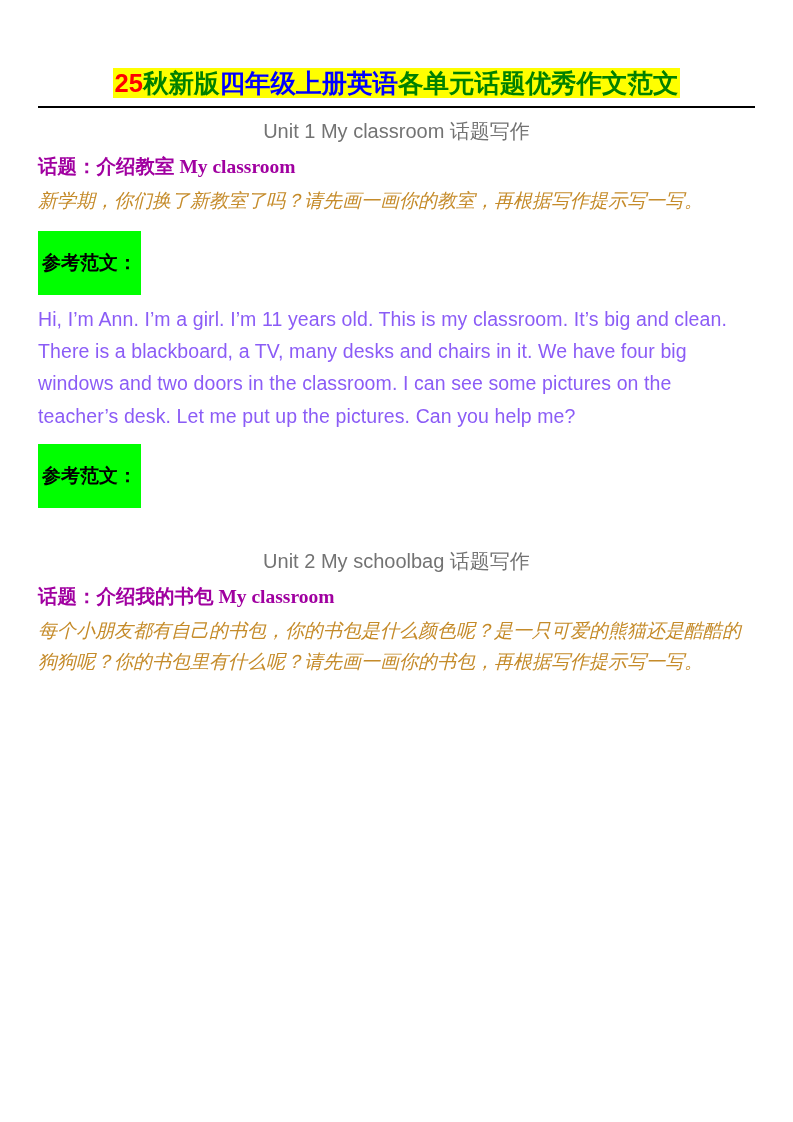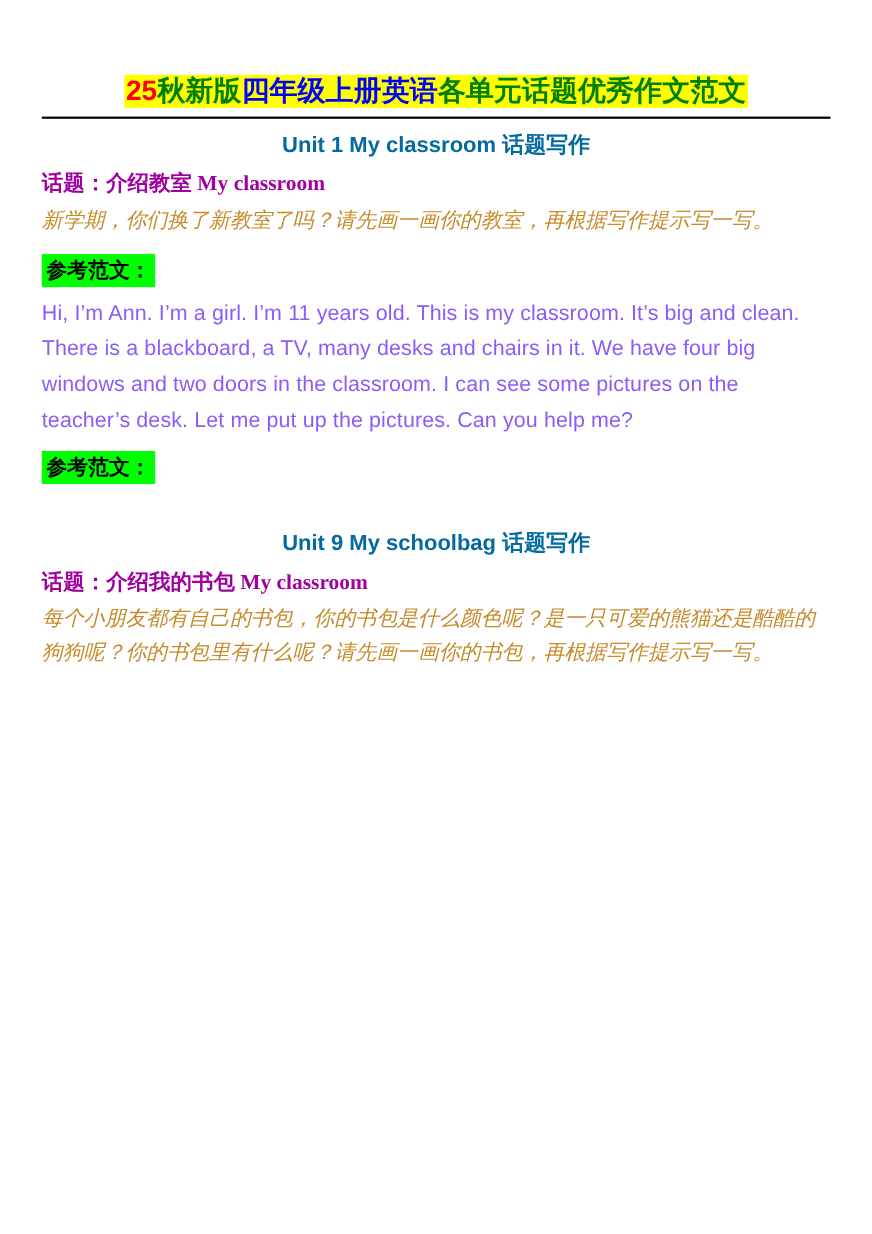--- a/index.html
+++ b/index.html
@@ -40,22 +40,22 @@
 
   .rule {
     border: none;
     border-top: 2px solid #000000;
     margin: 4px 0 10px 0;
   }
 
   
   .unit-heading {
     text-align: center;
-    color: #0369a1;
-    font-weight: bold;
+    color: #737373;
+    font-weight: normal;
     font-size: 20px;
     margin: 6px 0 8px 0;
   }
   .topic-line {
     color: #a000a0;
     font-weight: bold;
     font-size: 19.5px;
     margin: 4px 0 6px 0;
     font-family: Liberation Serif, serif;
   }
@@ -65,21 +65,21 @@
     line-height: 1.62;
     margin: 2px 0 8px 0;
     font-style: italic;
   }
   .label-green {
     display: inline-block;
     background: #00ff00;
     color: #000000;
     font-weight: bold;
     font-size: 19px;
-    padding: 2px 4px;
+    padding: 19px 4px;
     margin: 6px 0 6px 0;
   }
 
   
   .essay {
     font-size: 19.5px;
     line-height: 1.66;
     color: #8b5cf6;
     margin: 2px 0 6px 0;
     letter-spacing: 0.1px;
@@ -119,20 +119,20 @@
 
     <div class="essay">Hi, I’m Ann. I’m a girl. I’m 11 years old. This is my classroom. It’s big and clean. There is a blackboard, a TV, many desks and chairs in it. We have four big windows and two doors in the classroom. I can see some pictures on the teacher’s desk. Let me put up the pictures. Can you help me?</div>
 
     <div><span class="label-green">参考范文：</span></div>
 
   </div>
 
   <div class="gap-lg"></div>
 
   <div>
-    <div class="unit-heading unit2-heading">Unit 9 My schoolbag 话题写作</div>
+    <div class="unit-heading unit2-heading">Unit 2 My schoolbag 话题写作</div>
 
     <div class="topic-line">话题：介绍我的书包 My classroom</div>
 
     <div class="prompt">每个小朋友都有自己的书包，你的书包是什么颜色呢？是一只可爱的熊猫还是酷酷的狗狗呢？你的书包里有什么呢？请先画一画你的书包，再根据写作提示写一写。</div>
   </div>
 
 </div>
 
 </body></html>

